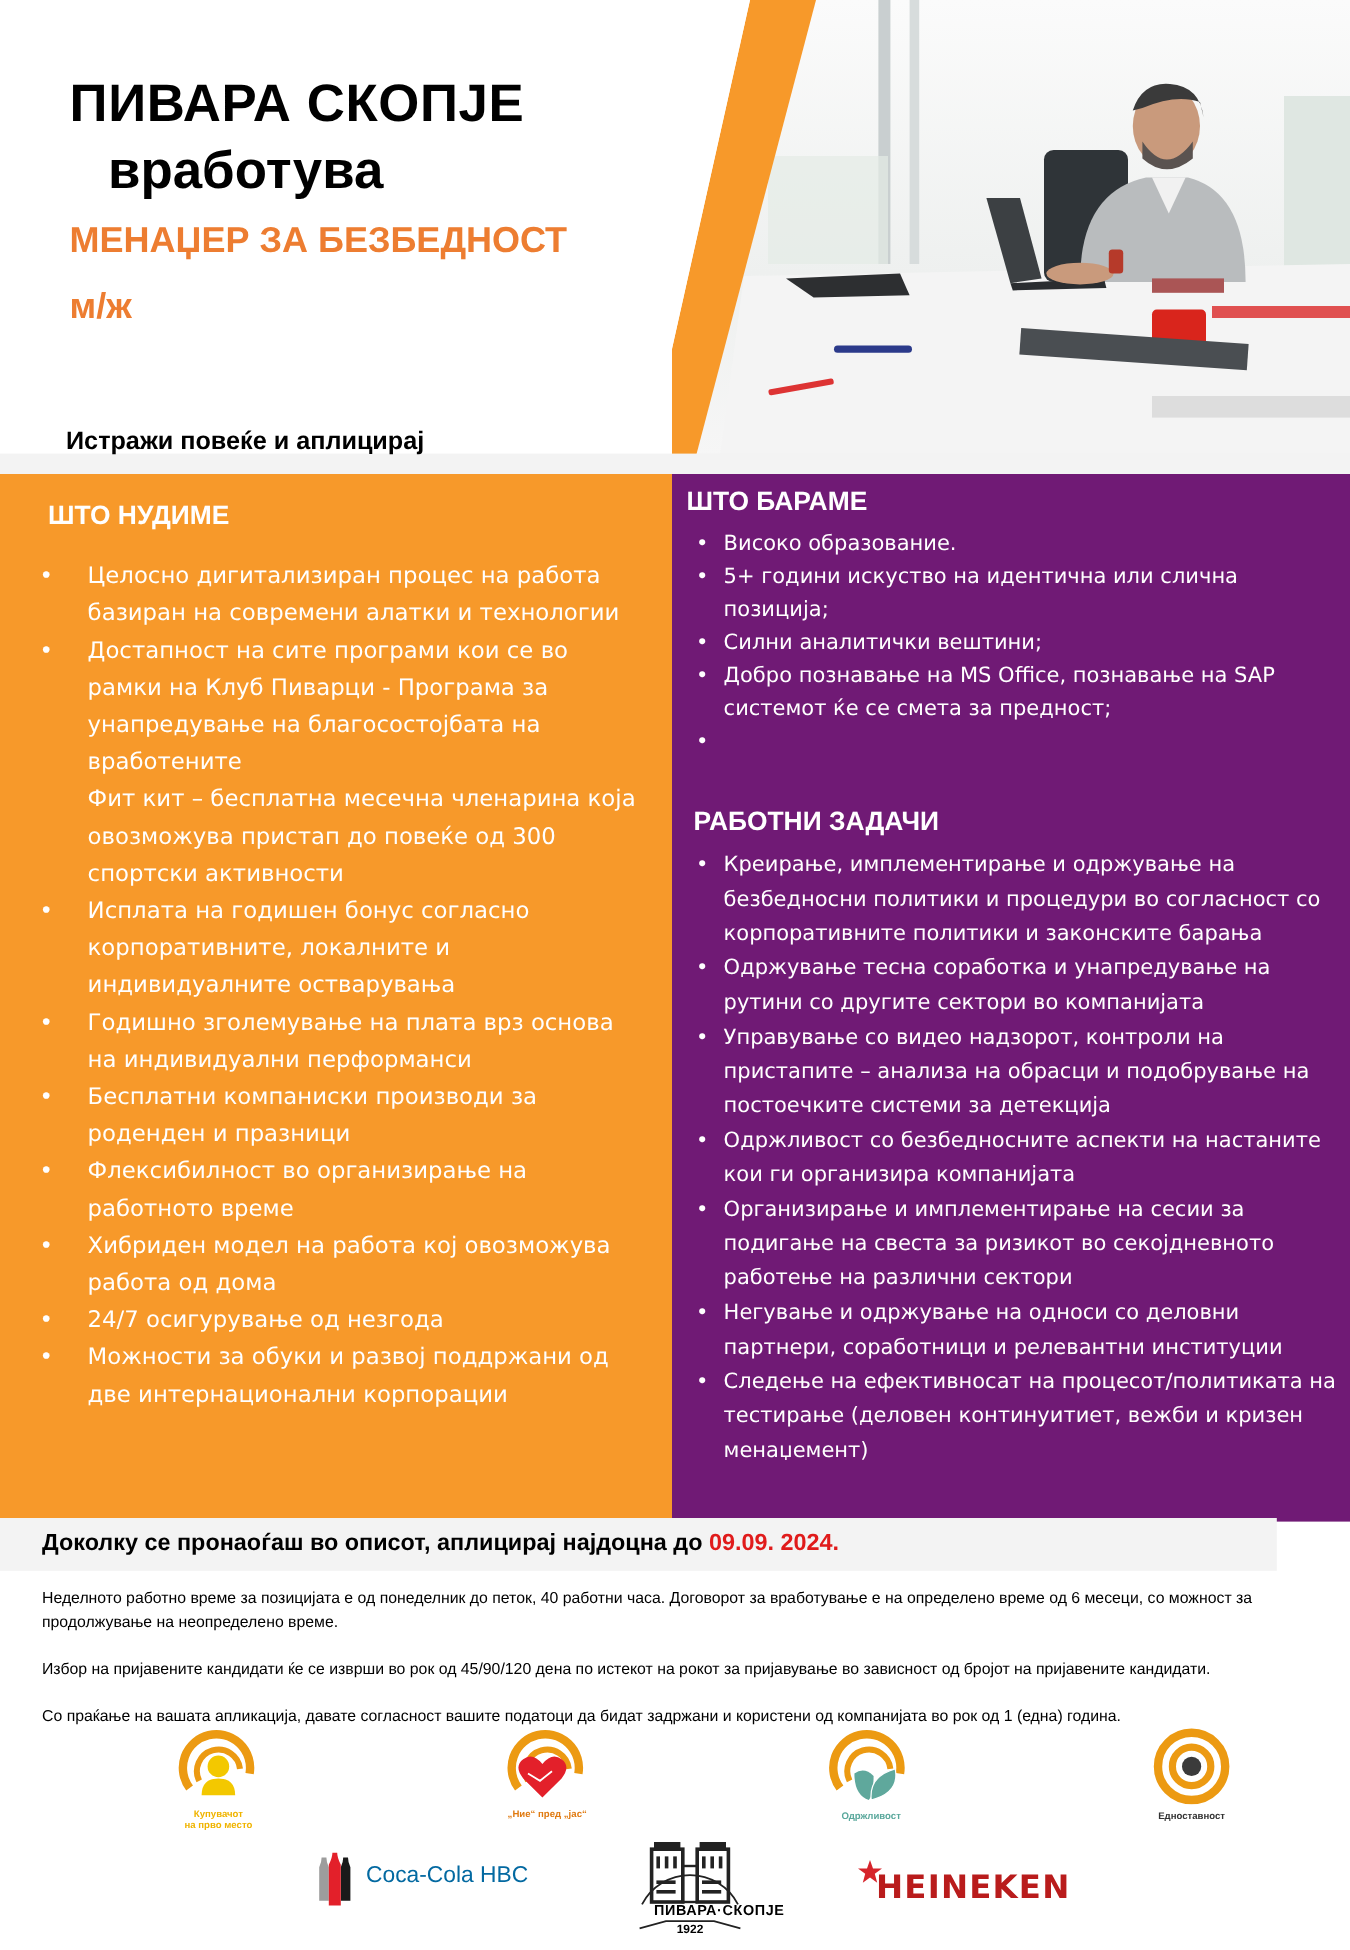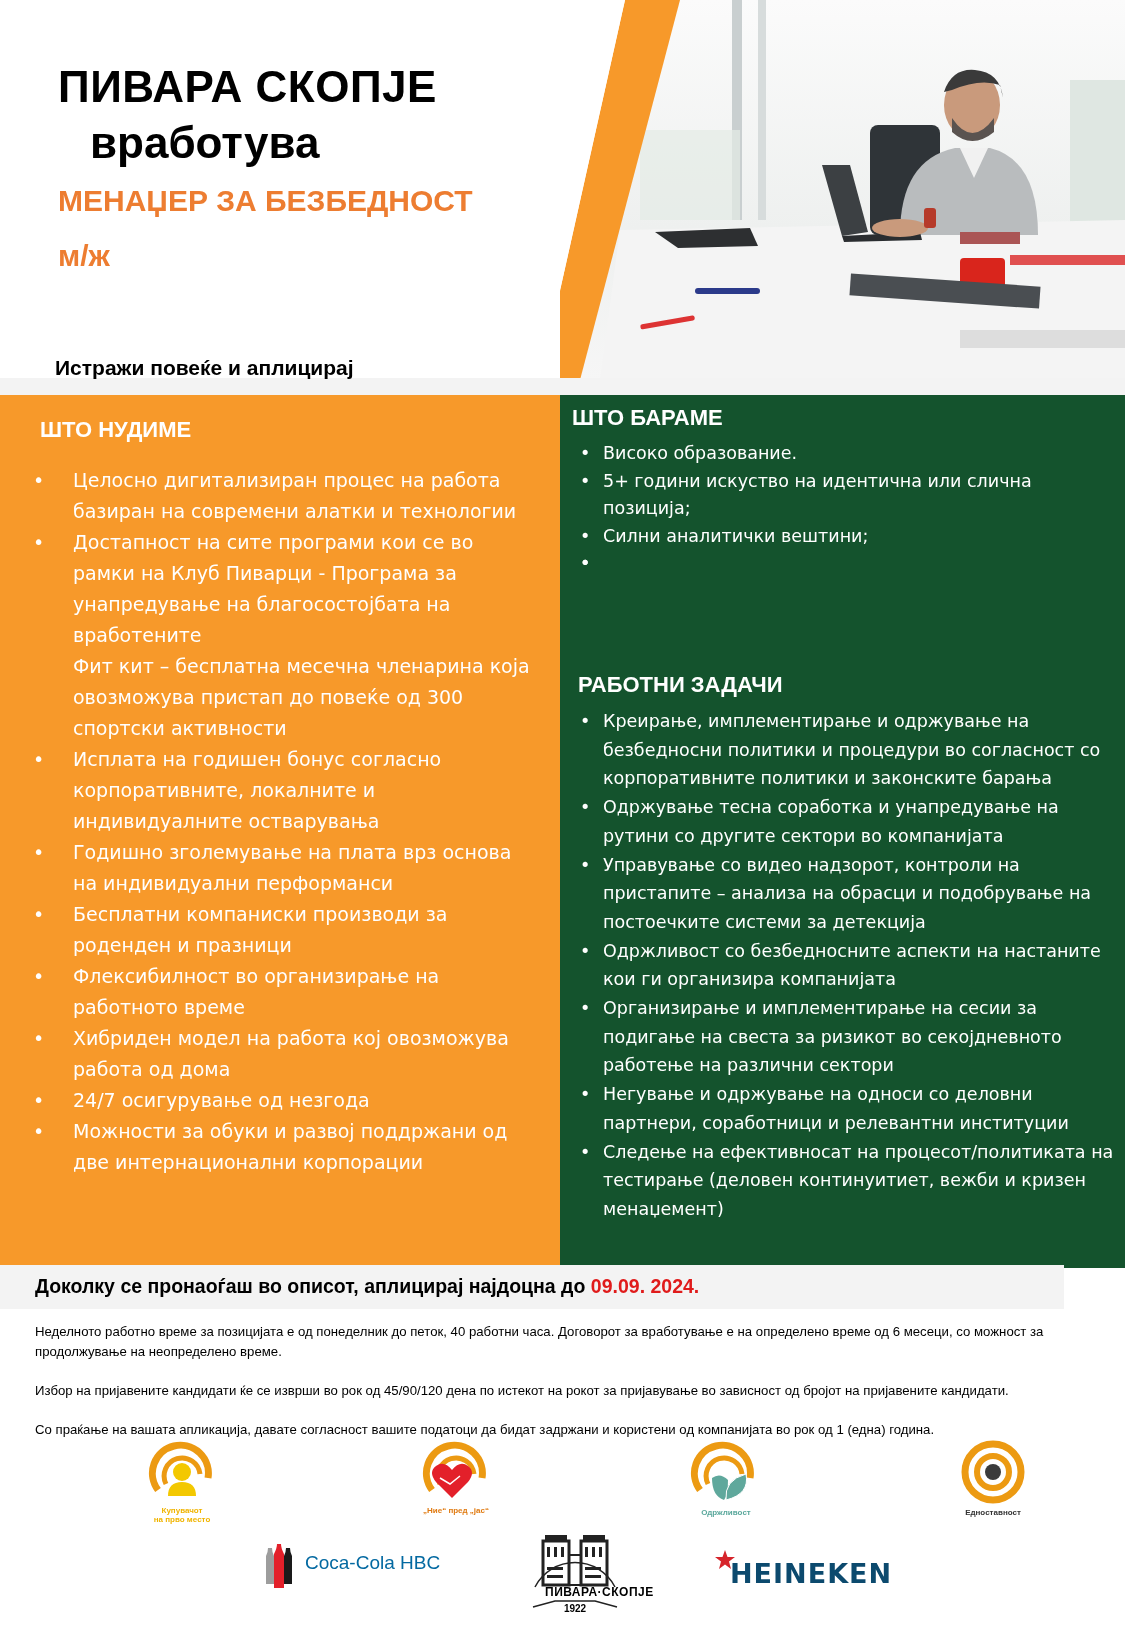--- a/index.html
+++ b/index.html
@@ -16,21 +16,21 @@
   .explore { position: absolute; left: 55px; top: 355px; font-size: 21px; font-weight: bold; line-height: 26px; }
 
   .photo { position: absolute; left: 560px; top: 0; width: 565px; height: 380px; overflow: hidden; }
   .photo svg { display: block; }
 
   
   .strip { position: absolute; left: 0; top: 378px; width: 1125px; height: 17px; background: #f3f3f3; }
 
   
   .col-left { position: absolute; left: 0; top: 395px; width: 560px; height: 870px; background: #f7992a; color: #fff; }
-  .col-right { position: absolute; left: 560px; top: 395px; width: 565px; height: 873px; background: #14532d; color: #fff; }
+  .col-right { position: absolute; left: 560px; top: 395px; width: 565px; height: 873px; background: #701a75; color: #fff; }
   .col-right::before { content: ""; position: absolute; left: 0; top: 0; width: 0; height: 0; }
 
   .h-offer { position: absolute; left: 40px; top: 22px; font-size: 22px; font-weight: bold; font-family: "Liberation Sans", sans-serif; }
   .offer-list { position: absolute; left: 0; top: 70px; width: 560px; margin: 0; padding: 0; list-style: none; }
   .offer-list li { position: relative; padding-left: 73px; padding-right: 20px; font-size: 20.5px; line-height: 31px; font-family: "DejaVu Sans", sans-serif; font-size: 19px; }
   .offer-list li .bullet { position: absolute; left: 33px; top: 0; }
 
   .h-need { position: absolute; left: 12px; top: 10px; font-size: 22px; font-weight: bold; }
   .need-list { position: absolute; left: 0; top: 45px; width: 565px; margin: 0; padding: 0; list-style: none; }
   .need-list li, .task-list li { position: relative; padding-left: 43px; padding-right: 10px; font-family: "DejaVu Sans", sans-serif; font-size: 17.5px; line-height: 27.5px; }
@@ -45,21 +45,21 @@
   .deadline-date { color: #e01b1b; }
 
   
   .notes { position: absolute; left: 35px; top: 1322px; width: 1070px; font-size: 13.2px; line-height: 20px; }
   .notes p { margin: 0 0 19px 0; }
 
   
   .logo { position: absolute; text-align: center; }
   .logo-caption { font-size: 8px; font-weight: bold; line-height: 9px; }
   .cc-text { position: absolute; left: 305px; top: 1552px; font-size: 19px; font-weight: normal; color: #0369a1; }
-  .hk-text { position: absolute; left: 730px; top: 1558px; font-size: 27px; font-weight: bold; color: #0c4a6e; letter-spacing: 1px; font-family: "DejaVu Sans", sans-serif; }
+  .hk-text { position: absolute; left: 730px; top: 1558px; font-size: 27px; font-weight: bold; color: #b91c1c; letter-spacing: 1px; font-family: "DejaVu Sans", sans-serif; }
 </style>
 </head>
 <body>
 
 <div class="header">
   <div class="title-company">ПИВАРА СКОПЈЕ</div>
   <div class="title-hires">вработува</div>
   <div class="title-position">МЕНАЏЕР ЗА БЕЗБЕДНОСТ</div>
   <div class="title-gender">м/ж</div>
 
@@ -130,21 +130,21 @@
     <li><span class="bullet">•</span><span>Можности за обуки и развој поддржани од две интернационални корпорации</span></li>
   </ul>
 </div>
 
 <div class="col-right">
   <div class="h-need">ШТО БАРАМЕ</div>
   <ul class="need-list">
     <li><span class="bullet">•</span><span>Високо образование.</span></li>
     <li><span class="bullet">•</span><span>5+ години искуство на идентична или слична позиција;</span></li>
     <li><span class="bullet">•</span><span>Силни аналитички вештини;</span></li>
-    <li><span class="bullet">•</span></li>
+    <li><span class="bullet">•</span><span>Добро познавање на MS Office, познавање на SAP системот ќе се смета за предност;</span></li>
     <li><span class="bullet">•</span></li>
   </ul>
 
   <div class="h-tasks">РАБОТНИ ЗАДАЧИ</div>
   <ul class="task-list">
     <li><span class="bullet">•</span><span>Креирање, имплементирање и одржување на безбедносни политики и процедури во согласност со корпоративните политики и законските барања</span></li>
     <li><span class="bullet">•</span><span>Одржување тесна соработка и унапредување на рутини со другите сектори во компанијата</span></li>
     <li><span class="bullet">•</span><span>Управување со видео надзорот, контроли на пристапите – анализа на обрасци и подобрување на постоечките системи за детекција</span></li>
     <li><span class="bullet">•</span><span>Одржливост со безбедносните аспекти на настаните кои ги организира компанијата</span></li>
     <li><span class="bullet">•</span><span>Организирање и имплементирање на сесии за подигање на свеста за ризикот во секојдневното работење на различни сектори</span></li>

